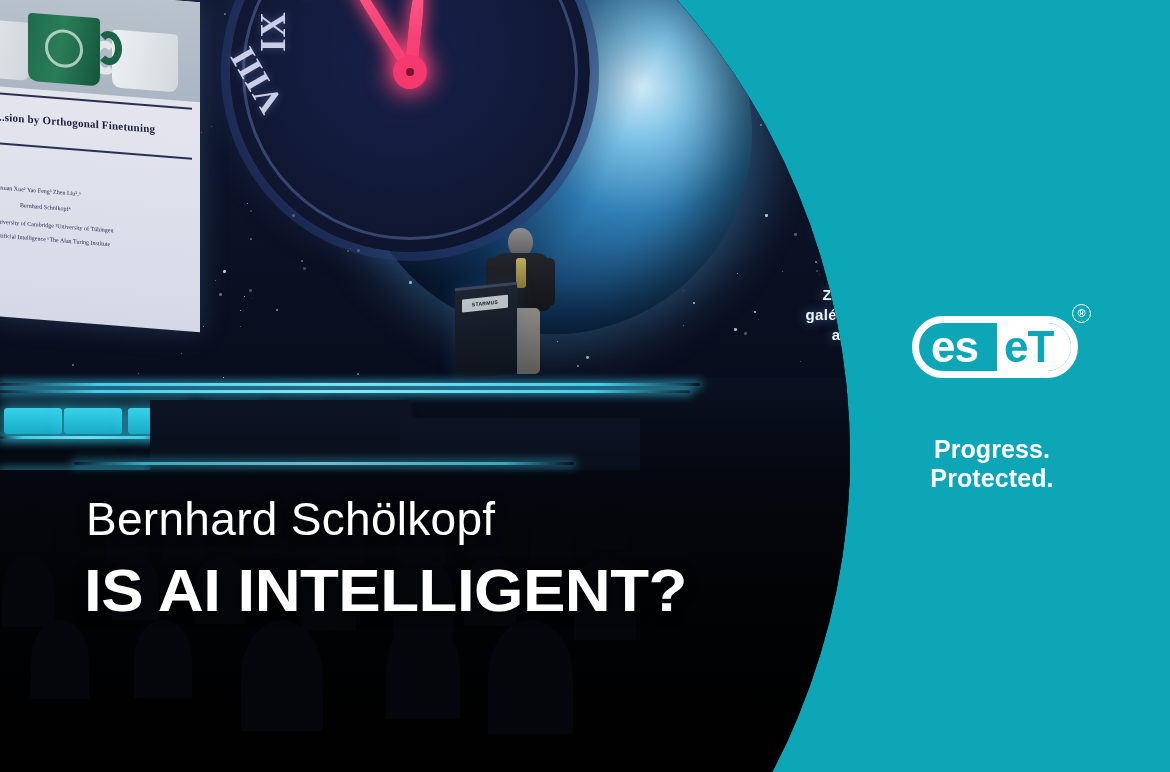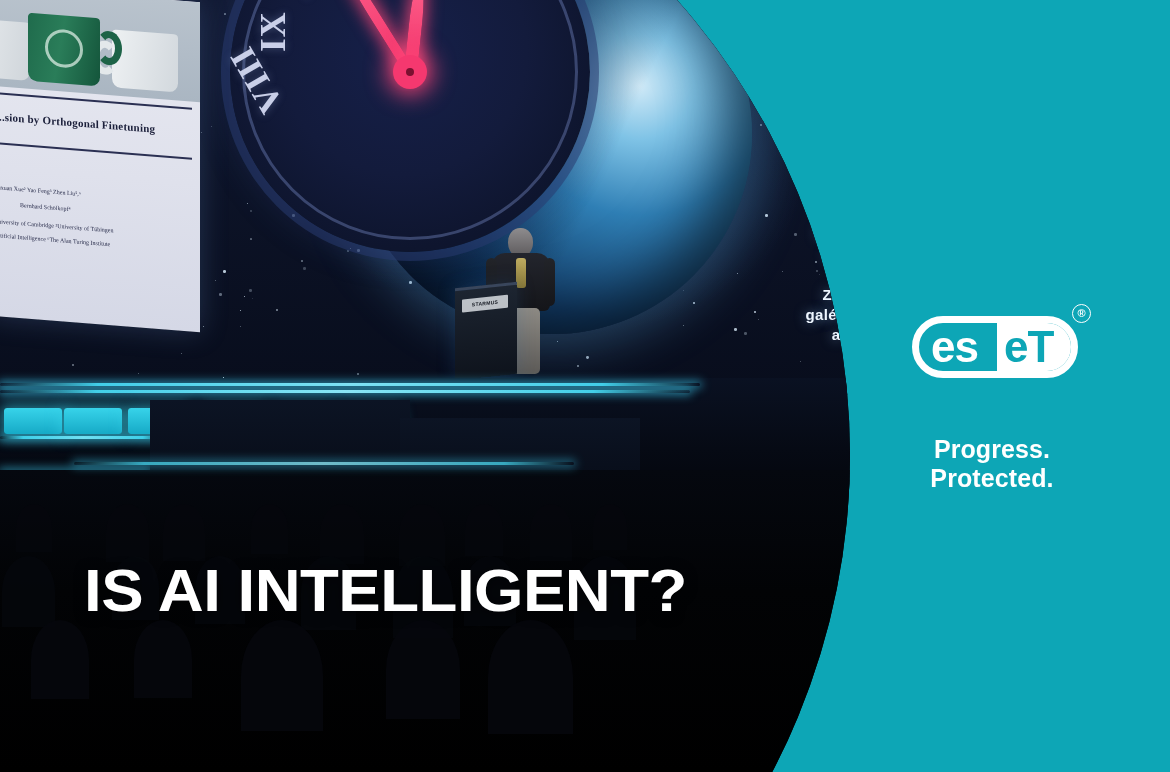--- a/index.html
+++ b/index.html
@@ -537,20 +537,21 @@
             <div class="head" style="width: 58px; height: 78px; left: 134px; bottom: 74px; opacity: 0.9;"></div>
             <div class="head" style="width: 82px; height: 111px; left: 241px; bottom: 41px; opacity: 0.9;"></div>
             <div class="head" style="width: 74px; height: 99px; left: 386px; bottom: 53px; opacity: 0.9;"></div>
             <div class="head" style="width: 85px; height: 114px; left: 488px; bottom: 38px; opacity: 0.9;"></div>
           </div>
       </div>
 
     </div>
   </div>
 
+  <div class="speaker-name">Bernhard Schölkopf</div>
   <div class="talk-title">IS AI INTELLIGENT?</div>
 
   <div class="logo-block">
     <div class="eset-logo">
       <div class="eset-white-box"></div>
       <div class="eset-pill"></div>
       <div class="eset-left">es</div>
       <div class="eset-right">eT</div>
     </div>
     <div class="eset-reg">®</div>

